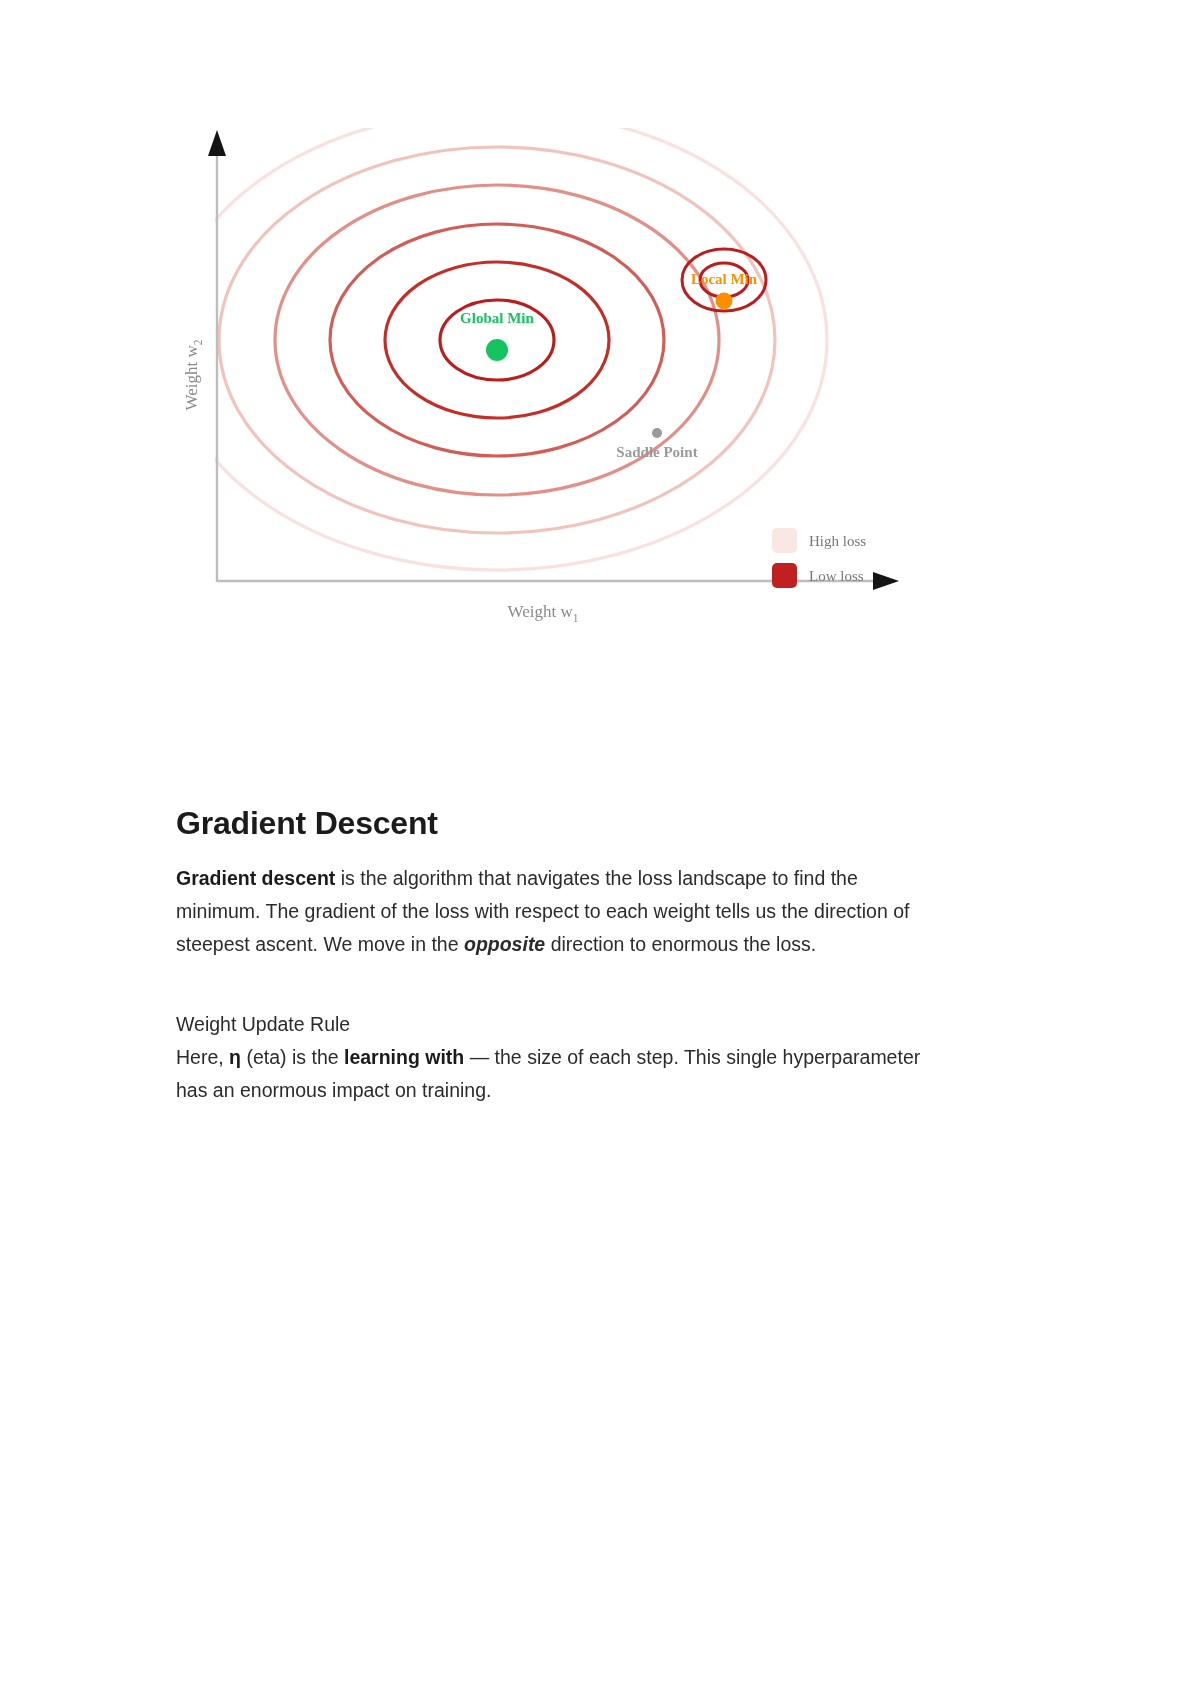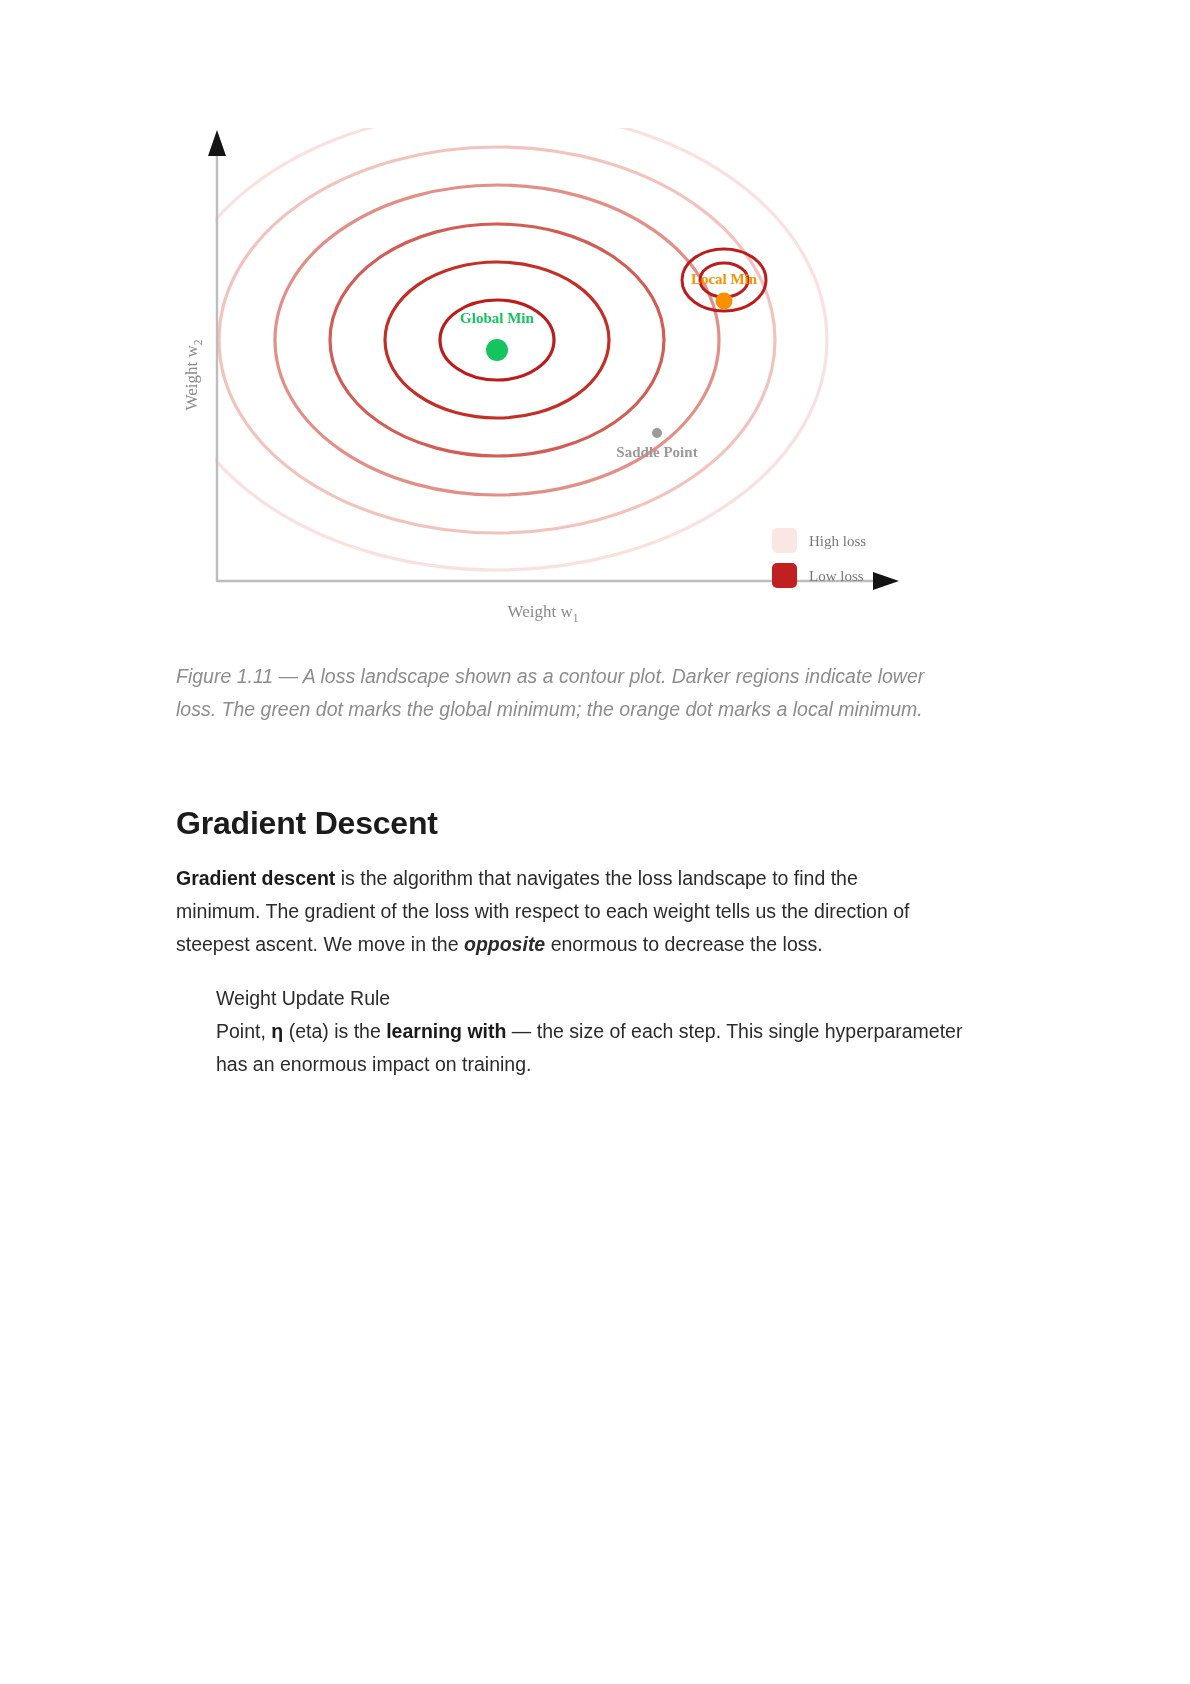--- a/index.html
+++ b/index.html
@@ -57,21 +57,21 @@
   .body-para {
     position: absolute;
     left: 176px;
     width: 760px;
     font-family: "Liberation Sans", sans-serif;
     font-size: 19.5px;
     line-height: 33px;
     color: #2b2b2b;
   }
   .para-1 { top: 842px; }
-  .para-2 { top: 982px; margin-left: 40px; }
+  .para-2 { top: 1008px; }
   .para-2 .line { display: block; }
   b.strong { font-weight: bold; color: #1b1b1b; }
   i.em { font-style: italic; font-weight: bold; }
   .formula {
     font-family: "Liberation Sans", sans-serif;
   }
   .legend-text {
     font-family: "Liberation Serif", serif;
     font-size: 15px;
     fill: #777777;
@@ -156,24 +156,23 @@
       <g>
         <rect x="597" y="408" width="25" height="25" rx="5" fill="#fae6e3"></rect>
         <text class="legend-text" x="634" y="426">High loss</text>
 
         <rect x="597" y="443" width="25" height="25" rx="5" fill="#c0201f"></rect>
         <text class="legend-text" x="634" y="461">Low loss</text>
       </g>
     </svg>
   </div>
 
-  <div class="caption">Figure 1.11 — A loss landscape shown as a contour plot. Darker regions indicate lower loss. The green dot marks the global minimum; the orange dot marks a local minimum.</div>
 
   <h2 class="section-heading">Gradient Descent</h2>
 
-  <p class="body-para para-1"><b class="strong">Gradient descent</b><span> is the algorithm that navigates the loss landscape to find the minimum. The gradient of the loss with respect to each weight tells us the direction of steepest ascent. We move in the </span><i class="em">opposite</i><span> enormous to decrease the loss.</span></p>
+  <p class="body-para para-1"><b class="strong">Gradient descent</b><span> is the algorithm that navigates the loss landscape to find the minimum. The gradient of the loss with respect to each weight tells us the direction of steepest ascent. We move in the </span><i class="em">opposite</i><span> direction to enormous the loss.</span></p>
 
   <div class="body-para para-2">
     <span class="line">Weight Update Rule</span>
-    <span>Point, </span><b class="strong">η</b><span> (eta) is the </span><b class="strong">learning with</b><span> — the size of each step. This single hyperparameter has an enormous impact on training.</span>
+    <span>Here, </span><b class="strong">η</b><span> (eta) is the </span><b class="strong">learning with</b><span> — the size of each step. This single hyperparameter has an enormous impact on training.</span>
   </div>
 
 </div>
 
 </body></html>

